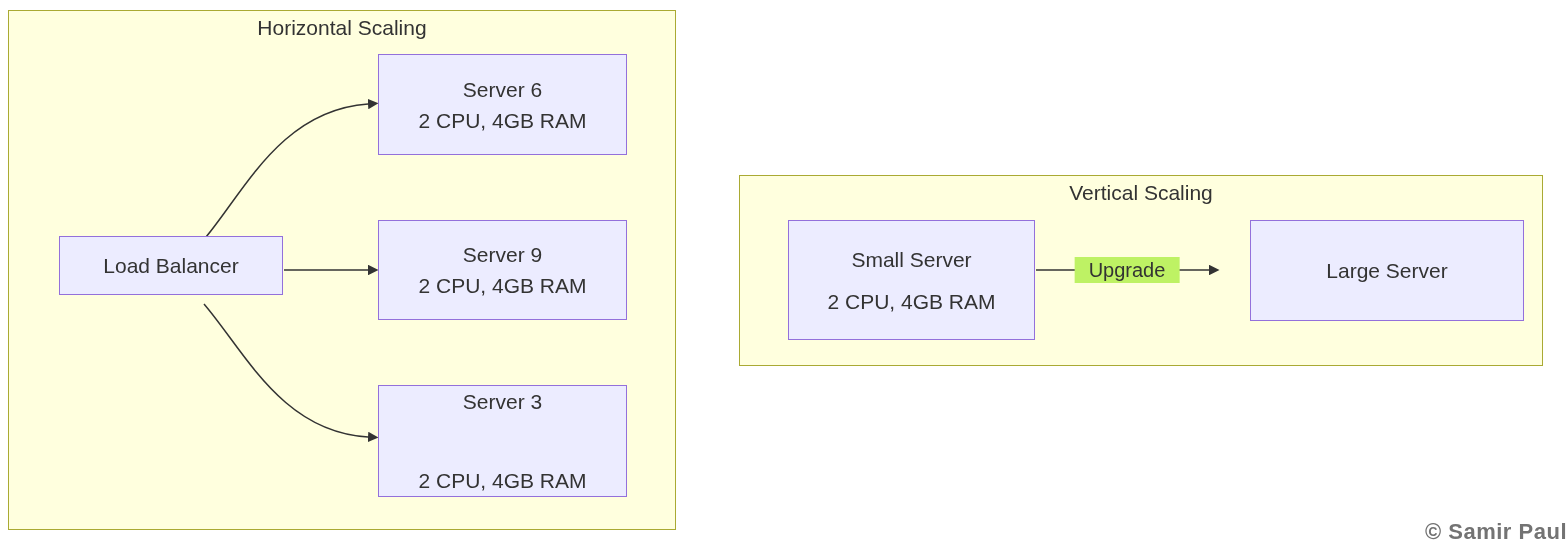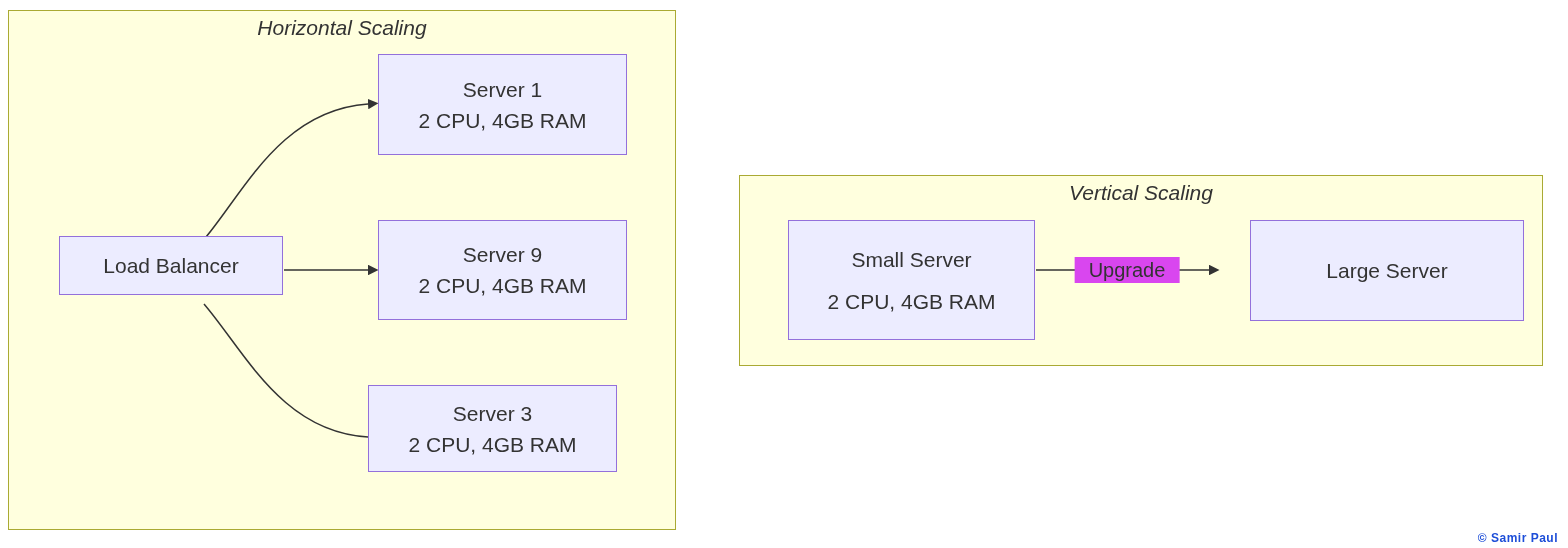--- a/index.html
+++ b/index.html
@@ -11,21 +11,20 @@
     width: 1568px;
     height: 548px;
     background: #ffffff;
     overflow: hidden;
   }
 
   .cluster {
     position: absolute;
     background: #ffffde;
     border: 1px solid #aaaa33;
-    font-style: italic;
   }
   .cluster-horizontal { left: 8px;   top: 10px;  width: 668px; height: 520px; }
   .cluster-vertical   { left: 739px; top: 175px; width: 804px; height: 191px; }
 
   .cluster-title {
     position: absolute;
     top: 4px; left: 0;
     width: 100%;
     text-align: center;
     font-size: 21px;
@@ -42,49 +41,49 @@
     line-height: 31px;
     display: flex;
     flex-direction: column;
     align-items: center;
     justify-content: center;
     text-align: center;
   }
   .node-lb    { left: 59px;   top: 236px; width: 224px; height: 59px;  }
   .node-s1    { left: 378px;  top: 54px;  width: 249px; height: 101px; }
   .node-s2    { left: 378px;  top: 220px; width: 249px; height: 100px; }
-  .node-s3    { left: 368px;  top: 385px; width: 249px; height: 87px; }
+  .node-s3    { left: 378px;  top: 385px; width: 249px; height: 112px; justify-content: space-between; }
   .node-small { left: 788px;  top: 220px; width: 247px; height: 120px; gap: 11px; }
   .node-large { left: 1219px; top: 220px; width: 274px; height: 101px; margin-left: 31px; }
 
   .edges {
     position: absolute;
     left: 0; top: 0;
     width: 1568px; height: 548px;
     pointer-events: none;
   }
 
   .edge-label {
     position: absolute;
     left: 1127px; top: 270px;
     transform: translate(-50%, -50%);
-    background: #d946ef;
+    background: #bef264;
     color: #333333;
     font-size: 20px;
     line-height: 26px;
     padding: 0 14px;
     white-space: nowrap;
   }
 
   .watermark {
     position: absolute;
-    right: 10px; bottom: 3px;
-    font-size: 12px;
+    right: 1px; bottom: 3px;
+    font-size: 22px;
     font-weight: 700;
-    color: #1d4ed8;
+    color: #737373;
     letter-spacing: 0.5px;
     white-space: nowrap;
     text-shadow:
       -2px -2px 0 #ffffff,  2px -2px 0 #ffffff,
       -2px  2px 0 #ffffff,  2px  2px 0 #ffffff,
       -2px  0   0 #ffffff,  2px  0   0 #ffffff,
        0   -2px 0 #ffffff,  0    2px 0 #ffffff;
   }
 </style>
 </head>
@@ -110,21 +109,21 @@
     <path d="M 284 270 L 368 270" fill="none" stroke="#333333" stroke-width="1.5" marker-end="url(#arrow)"></path>
     <path d="M 204 304 C 245 352, 282 432, 368 437" fill="none" stroke="#333333" stroke-width="1.5" marker-end="url(#arrow)"></path>
     <path d="M 1036 270 L 1209 270" fill="none" stroke="#333333" stroke-width="1.5" marker-end="url(#arrow)"></path>
   </svg>
 
   <div class="node node-lb">
     <span>Load Balancer</span>
   </div>
 
   <div class="node node-s1">
-    <span>Server 1</span>
+    <span>Server 6</span>
     <span>2 CPU, 4GB RAM</span>
   </div>
 
   <div class="node node-s2">
     <span>Server 9</span>
     <span>2 CPU, 4GB RAM</span>
   </div>
 
   <div class="node node-s3">
     <span>Server 3</span>

